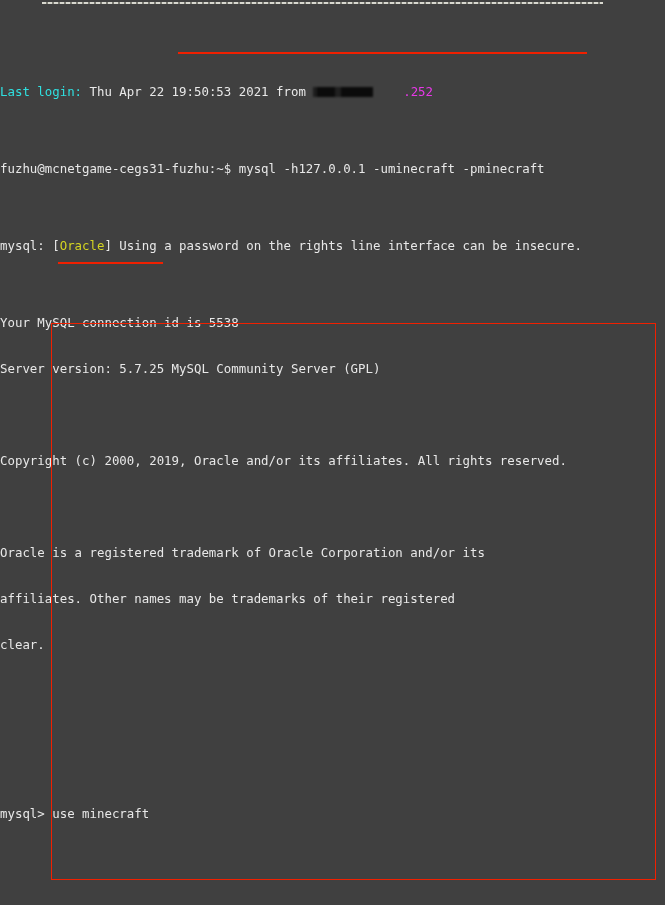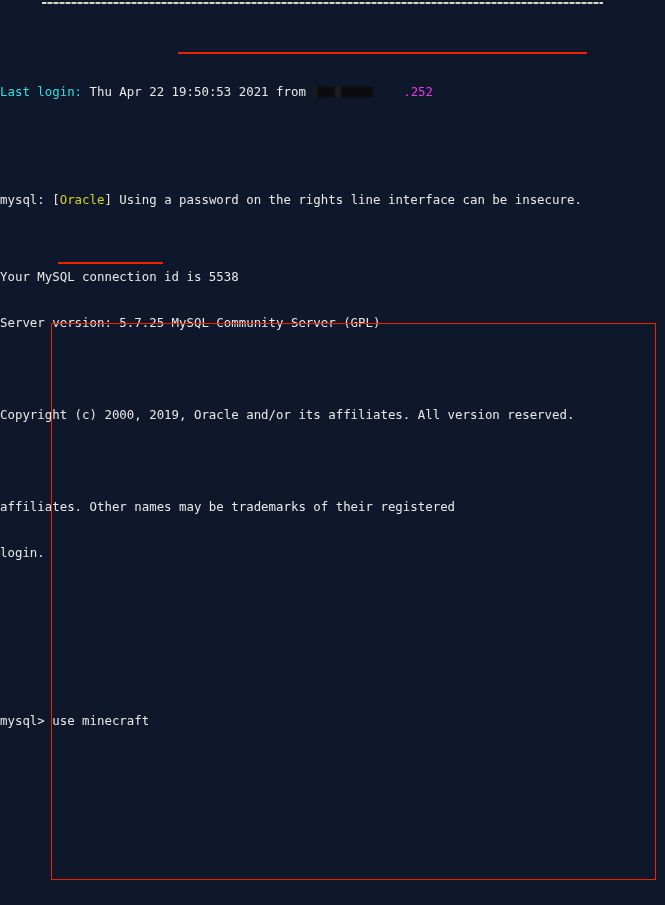--- a/index.html
+++ b/index.html
@@ -14,21 +14,21 @@
     position: relative;
     font-family: "DejaVu Sans Mono", "Liberation Mono", monospace;
   }
 
   #terminal {
     position: absolute;
     left: 0;
     top: 0;
     width: 665px;
     height: 905px;
-    background: #0f172a;
+    background: #404040;
     color: #e6e6e6;
     font-family: "DejaVu Sans Mono", "Liberation Mono", monospace;
     font-size: 12.4px;
     line-height: 15.35px;
     white-space: pre;
     letter-spacing: 0px;
   }
 
   
   #top-edge {
@@ -115,32 +115,34 @@
 <div id="terminal">
 
   <div id="top-edge"></div>
 
   <div id="lines">
 
     
     <div class="ln"><span class="c-cyan">Last login:</span><span class="c-white"> Thu Apr 22 19:50:53 2021 from </span><span class="redact"></span><span class="c-white">    </span><span class="c-magenta">.252</span></div>
 
     
+    <div class="ln"><span class="c-white">fuzhu@mcnetgame-cegs31-fuzhu:~$ </span><span class="c-white">mysql -h127.0.0.1 -uminecraft -pminecraft</span></div>
 
     
     <div class="ln"><span class="c-white">mysql: [</span><span class="c-yellow">Oracle</span><span class="c-white">] Using a password on the rights line interface can be insecure.</span></div>
 
     
     <div class="ln c-white">Your MySQL connection id is 5538</div>
     <div class="ln c-white">Server version: 5.7.25 MySQL Community Server (GPL)</div>
     <div class="ln c-white"></div>
-    <div class="ln c-white">Copyright (c) 2000, 2019, Oracle and/or its affiliates. All version reserved.</div>
-    <div class="ln c-white"></div>
+    <div class="ln c-white">Copyright (c) 2000, 2019, Oracle and/or its affiliates. All rights reserved.</div>
+    <div class="ln c-white"></div>
+    <div class="ln c-white">Oracle is a registered trademark of Oracle Corporation and/or its</div>
     <div class="ln c-white">affiliates. Other names may be trademarks of their registered</div>
-    <div class="ln c-white">login.</div>
+    <div class="ln c-white">clear.</div>
     <div class="ln c-white"></div>
     <div class="ln c-white"></div>
 
     
     <div class="ln"><span class="c-white">mysql&gt; </span><span class="c-white">use minecraft</span></div>
 
     
     
     
     

